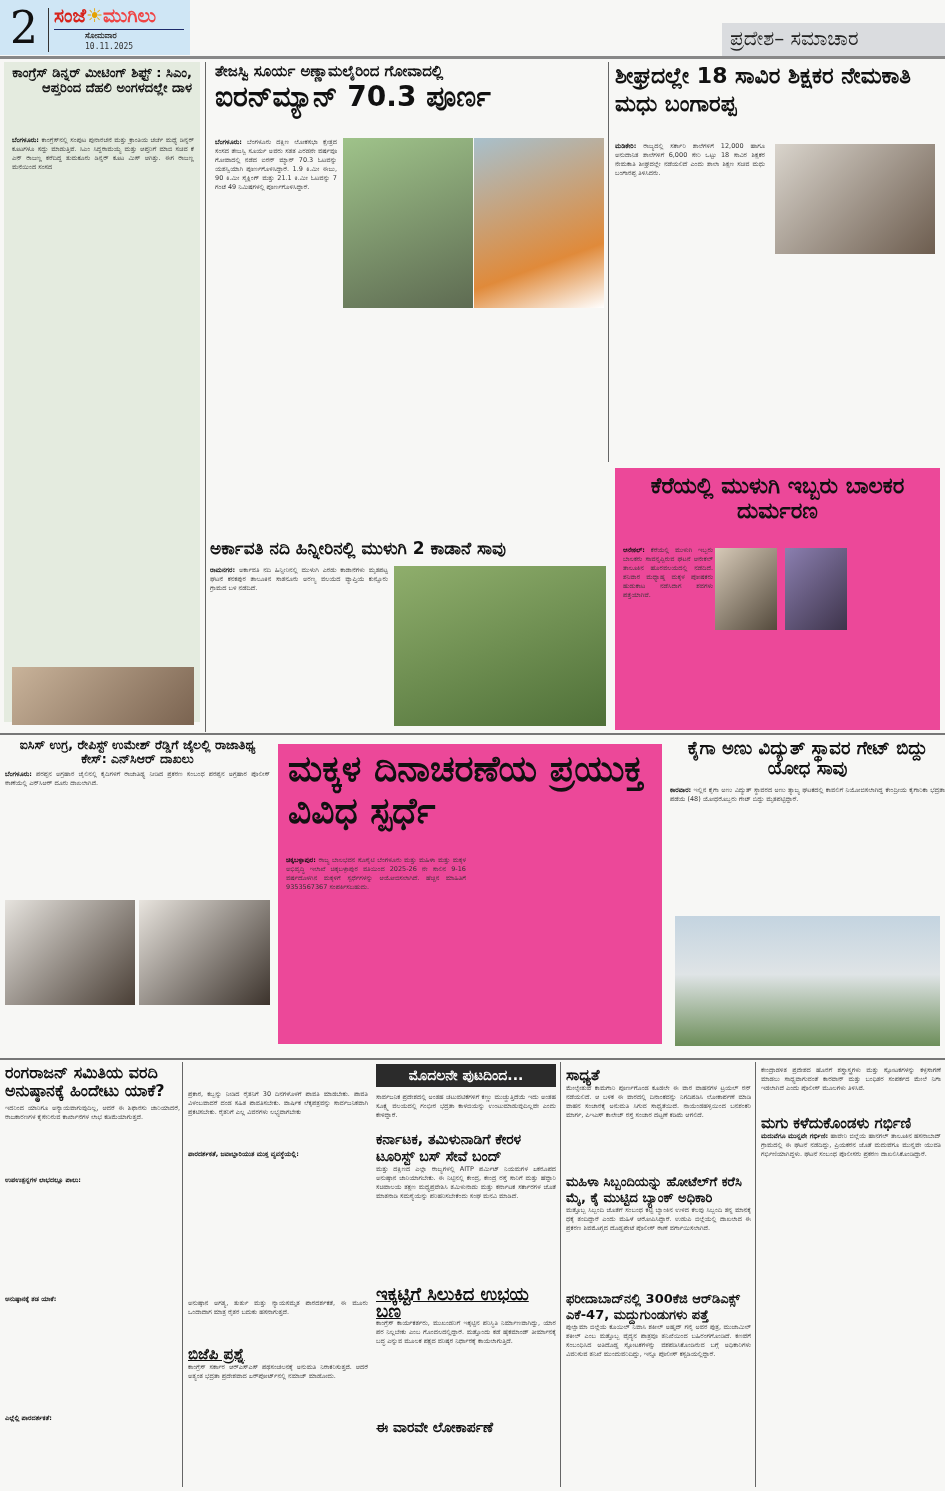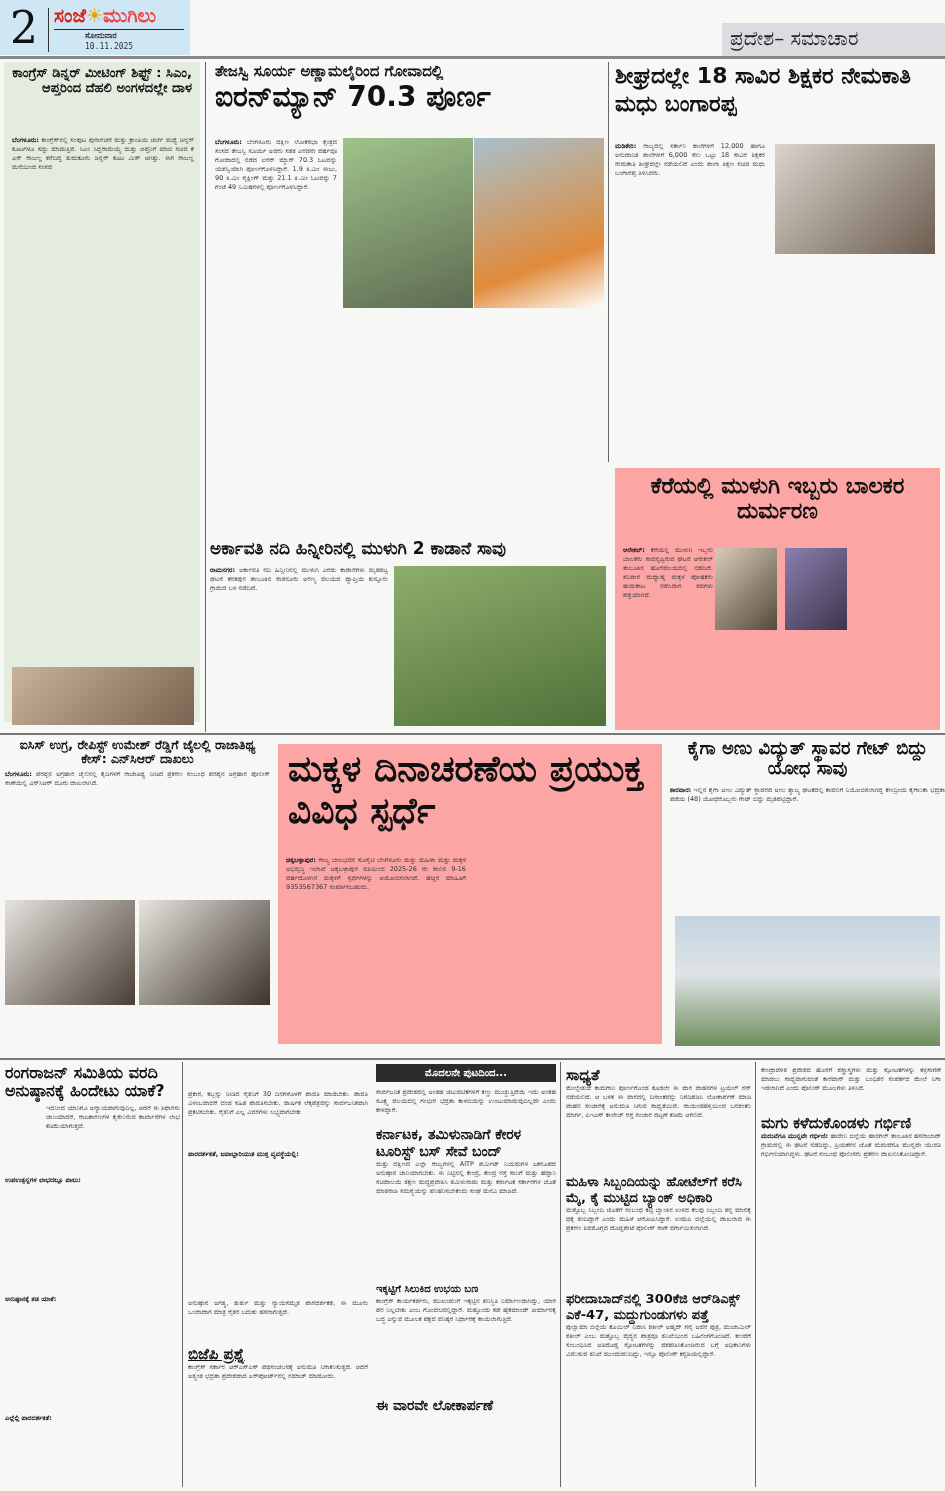--- a/index.html
+++ b/index.html
@@ -14,25 +14,25 @@
   .brand .dark { color: #ef4444; }
   .brand-rule { left: 54px; top: 29px; width: 130px; height: 1px; background: #1d2a6b; }
   .dayname { left: 85px; top: 31px; font-size: 8px; font-weight: bold; color: #333; }
   .date { left: 85px; top: 42px; font-size: 8px; color: #333; font-family: "DejaVu Sans Mono", monospace; }
   .top-rule { left: 0; top: 56px; width: 945px; height: 3px; background: #888; }
   .section-tag { left: 722px; top: 23px; width: 223px; height: 35px; background: #dadcdf; font-size: 20px; padding: 3px 8px; color: #222; }
   .text { font-size: 6.5px; line-height: 9px; color: #333; text-align: justify; overflow: hidden; }
   .text b { color: #111; }
   .h-black { font-weight: bold; color: #111; line-height: 1.12; }
   .panel-green { background: #e4ebdf; }
-  .panel-grey { background: #fca5a5; }
+  .panel-grey { background: #ec4899; }
   .img { background: linear-gradient(135deg,#9bb37e,#5f7b49); }
   .vline { background: #666; width: 1px; }
   .hline { background: #777; height: 2px; }
-  .continued-bar { background: #2b2b2b; color: #fff; font-weight: bold; font-size: 10px; text-align: center; padding: 3px 0; }
+  .continued-bar { background: #2b2b2b; color: #fff; font-weight: bold; font-size: 14px; text-align: center; padding: 3px 0; }
   .subhead { font-weight: bold; color: #111; }
 </style>
 </head>
 <body>
 
 <div class="abs masthead"></div>
 <div class="abs page-num">2</div>
 <div class="abs mast-divider"></div>
 <div class="abs brand">
   <span class="red">ಸಂಜೆ</span><span class="sun">☀</span><span class="dark">ಮುಗಿಲು</span>
@@ -124,21 +124,21 @@
     <b>ಕಾರವಾರ:</b>
     <span>ಇಲ್ಲಿನ ಕೈಗಾ ಅಣು ವಿದ್ಯುತ್ ಸ್ಥಾವರದ ಅಣು ತ್ಯಾಜ್ಯ ಘಟಕದಲ್ಲಿ ಕಾವಲಿಗೆ ನಿಯೋಜಿಸಲಾಗಿದ್ದ ಕೇಂದ್ರೀಯ ಕೈಗಾರಿಕಾ ಭದ್ರತಾ ಪಡೆಯ (48) ಯೋಧರೊಬ್ಬರು ಗೇಟ್ ಬಿದ್ದು ಮೃತಪಟ್ಟಿದ್ದಾರೆ.</span>
   </div>
   <div class="abs img" style="left:5px;top:178px;width:265px;height:130px;background:linear-gradient(180deg,#c4d4e0,#dfe4e6 45%,#6d8e5a);"></div>
 </div>
 
 <div class="abs hline" style="left:0;top:1058px;width:945px;"></div>
 
 <div class="abs" style="left:5px;top:1064px;width:175px;">
   <div class="h-black" style="font-size:16px;">ರಂಗರಾಜನ್ ಸಮಿತಿಯ ವರದಿ ಅನುಷ್ಠಾನಕ್ಕೆ ಹಿಂದೇಟು ಯಾಕೆ?</div>
-  <div class="text" style="margin-top:4px;height:70px;margin-left:41px;">ಇದರಿಂದ ಯಾರಿಗೂ ಅನ್ಯಾಯವಾಗುವುದಿಲ್ಲ, ಆದರೆ ಈ ಶಿಫಾರಸು ಜಾರಿಯಾದರೆ, ರಾಜಕಾರಣಗಳ ಕೈಸೇರಿರುವ ಕಾರ್ಖಾನೆಗಳ ಲಾಭ ಕಡಿಮೆಯಾಗುತ್ತದೆ.</div>
+  <div class="text" style="margin-top:4px;height:70px;">ಇದರಿಂದ ಯಾರಿಗೂ ಅನ್ಯಾಯವಾಗುವುದಿಲ್ಲ, ಆದರೆ ಈ ಶಿಫಾರಸು ಜಾರಿಯಾದರೆ, ರಾಜಕಾರಣಗಳ ಕೈಸೇರಿರುವ ಕಾರ್ಖಾನೆಗಳ ಲಾಭ ಕಡಿಮೆಯಾಗುತ್ತದೆ.</div>
   <div class="text subhead" style="margin-top:2px;">ಉಪಉತ್ಪನ್ನಗಳ ಲಾಭದಲ್ಲೂ ಪಾಲು:</div>
   <div class="text" style="height:110px;"></div>
   <div class="text subhead">ಅನುಷ್ಠಾನಕ್ಕೆ ತಡ ಯಾಕೆ:</div>
   <div class="text" style="height:110px;"></div>
   <div class="text subhead">ಎಲ್ಲೆಲ್ಲಿ ಪಾರದರ್ಶಕತೆ:</div>
 </div>
 <div class="abs vline" style="left:182px;top:1062px;height:425px;"></div>
 <div class="abs" style="left:188px;top:1066px;width:180px;margin-top:24px;">
   <div class="text" style="height:60px;">ಪ್ರಕಾರ, ಕಬ್ಬನ್ನು ನೀಡಿದ ರೈತನಿಗೆ 30 ದಿನಗಳೊಳಗೆ ಪಾವತಿ ಮಾಡಬೇಕು. ಪಾವತಿ ವಿಳಂಬವಾದರೆ ದಂಡ ಸಹಿತ ಪಾವತಿಸಬೇಕು. ವಾರ್ಷಿಕ ಲೆಕ್ಕಪತ್ರವನ್ನು ಸಾರ್ವಜನಿಕವಾಗಿ ಪ್ರಕಟಿಸಬೇಕು. ರೈತರಿಗೆ ಎಲ್ಲ ವಿವರಗಳು ಲಭ್ಯವಾಗಬೇಕು</div>
   <div class="text subhead">ಪಾರದರ್ಶಕತೆ, ಜವಾಬ್ದಾರಿಯುತ ಮುಕ್ತ ವ್ಯವಸ್ಥೆಯಲ್ಲಿ:</div>
@@ -146,21 +146,21 @@
   <div class="text" style="height:40px;">ಅನುಷ್ಠಾನ ಅಗತ್ಯ, ತುರ್ತು ಮತ್ತು ನ್ಯಾಯಸಮ್ಮತ ಪಾರದರ್ಶಕತೆ, ಈ ಮೂರು ಒಂದಾದಾಗ ಮಾತ್ರ ರೈತರ ಬದುಕು ಹಸನಾಗುತ್ತದೆ.</div>
   <div style="font-size:15px;font-weight:bold;margin-top:6px;text-decoration:underline;">ಬಿಜೆಪಿ ಪ್ರಶ್ನೆ</div>
   <div class="text" style="height:130px;">ಕಾಂಗ್ರೆಸ್ ಸರ್ಕಾರ ಆರ್‌ಎಸ್‌ಎಸ್ ಪಥಸಂಚಲನಕ್ಕೆ ಅನುಮತಿ ನಿರಾಕರಿಸುತ್ತದೆ. ಆದರೆ ಅತ್ಯಂತ ಭದ್ರತಾ ಪ್ರದೇಶವಾದ ಏರ್‌ಪೋರ್ಟ್‌ನಲ್ಲಿ ನಮಾಜ್ ಮಾಡೋದು.</div>
 </div>
 
 <div class="abs" style="left:376px;top:1064px;width:180px;">
   <div class="continued-bar">ಮೊದಲನೇ ಪುಟದಿಂದ...</div>
   <div class="text" style="margin-top:6px;height:38px;">ಸಾರ್ವಜನಿಕ ಪ್ರದೇಶದಲ್ಲಿ ಅಂತಹ ಚಟುವಟಿಕೆಗಳಿಗೆ ಕಣ್ಣು ಮುಚ್ಚುತ್ತಿದೆಯೆ ಇದು ಅಂತಹ ಸೂಕ್ಷ್ಮ ವಲಯದಲ್ಲಿ ಗಂಭೀರ ಭದ್ರತಾ ಕಾಳಜಿಯನ್ನು ಉಂಟುಮಾಡುವುದಿಲ್ಲವೇ ಎಂದು ಕೇಳಿದ್ದಾರೆ.</div>
   <div style="font-size:14px;font-weight:bold;line-height:17px;">ಕರ್ನಾಟಕ, ತಮಿಳುನಾಡಿಗೆ ಕೇರಳ ಟೂರಿಸ್ಟ್ ಬಸ್ ಸೇವೆ ಬಂದ್</div>
   <div class="text" style="height:120px;">ಮತ್ತು ದಕ್ಷಿಣದ ಎಲ್ಲಾ ರಾಜ್ಯಗಳಲ್ಲಿ AITP ಪರ್ಮಿಟ್ ನಿಯಮಗಳ ಏಕರೂಪದ ಅನುಷ್ಠಾನ ಜಾರಿಯಾಗಬೇಕು. ಈ ನಿಟ್ಟಿನಲ್ಲಿ ಕೇಂದ್ರ, ಕೇಂದ್ರ ರಸ್ತೆ ಸಾರಿಗೆ ಮತ್ತು ಹೆದ್ದಾರಿ ಸಚಿವಾಲಯ ತಕ್ಷಣ ಮಧ್ಯಪ್ರವೇಶಿಸಿ ತಮಿಳುನಾಡು ಮತ್ತು ಕರ್ನಾಟಕ ಸರ್ಕಾರಗಳ ಜೊತೆ ಮಾತನಾಡಿ ಸಮಸ್ಯೆಯನ್ನು ಪರಿಹರಿಸಬೇಕೆಂದು ಸಂಘ ಮನವಿ ಮಾಡಿದೆ.</div>
-  <div style="font-size:10px;font-weight:bold;line-height:17px;">ಇಕ್ಕಟ್ಟಿಗೆ ಸಿಲುಕಿದ ಉಭಯ ಬಣ</div>
+  <div style="font-size:18px;font-weight:bold;line-height:17px;text-decoration:underline;">ಇಕ್ಕಟ್ಟಿಗೆ ಸಿಲುಕಿದ ಉಭಯ ಬಣ</div>
   <div class="text" style="height:100px;">ಕಾಂಗ್ರೆಸ್ ಕಾರ್ಯಕರ್ತರು, ಮುಖಂಡರಿಗೆ ಇಕ್ಕಟ್ಟಿನ ಪರಿಸ್ಥಿತಿ ನಿರ್ಮಾಣವಾಗಿದ್ದು, ಯಾರ ಪರ ನಿಲ್ಲಬೇಕು ಎಂಬ ಗೊಂದಲದಲ್ಲಿದ್ದಾರೆ. ಮತ್ತೊಂದು ಕಡೆ ಹೈಕಮಾಂಡ್ ತೀರ್ಮಾನಕ್ಕೆ ಬದ್ಧ ಎನ್ನುವ ಮೂಲಕ ಪಕ್ಷದ ವರಿಷ್ಠರ ನಿರ್ಧಾರಕ್ಕೆ ಕಾಯಲಾಗುತ್ತಿದೆ.</div>
   <div style="font-size:14px;font-weight:bold;">ಈ ವಾರವೇ ಲೋಕಾರ್ಪಣೆ</div>
 </div>
 <div class="abs vline" style="left:560px;top:1062px;height:425px;"></div>
 <div class="abs" style="left:566px;top:1066px;width:185px;">
   <div style="font-size:15px;font-weight:bold;">ಸಾಧ್ಯತೆ</div>
   <div class="text" style="height:90px;">ಮೇಲ್ಸೇತುವೆ ಕಾಮಗಾರಿ ಪೂರ್ಣಗೊಂಡ ಕೂಡಲೇ ಈ ವಾರ ವಾಹನಗಳ ಟ್ರಯಲ್ ರನ್ ನಡೆಯಲಿದೆ. ಆ ಬಳಿಕ ಈ ವಾರದಲ್ಲಿ ದಿನಾಂಕವನ್ನು ನಿಗದಿಪಡಿಸಿ ಲೋಕಾರ್ಪಣೆ ಮಾಡಿ ವಾಹನ ಸಂಚಾರಕ್ಕೆ ಅನುಮತಿ ಸಿಗುವ ಸಾಧ್ಯತೆಯಿದೆ. ನಾಯಂಡಹಳ್ಳಿಯಿಂದ ಬನಶಂಕರಿ ಮಾರ್ಗ, ಪಿಇಎಸ್ ಕಾಲೇಜ್ ರಸ್ತೆ ಸಂಚಾರ ದಟ್ಟಣೆ ಕಡಿಮೆ ಆಗಲಿದೆ.</div>
   <div style="font-size:13px;font-weight:bold;line-height:16px;">ಮಹಿಳಾ ಸಿಬ್ಬಂದಿಯನ್ನು ಹೋಟೆಲ್‌ಗೆ ಕರೆಸಿ ಮೈ, ಕೈ ಮುಟ್ಟಿದ ಬ್ಯಾಂಕ್ ಅಧಿಕಾರಿ</div>
   <div class="text" style="height:85px;">ಮತ್ತೊಬ್ಬ ಸಿಬ್ಬಂದಿ ಜೊತೆಗೆ ಸಂಬಂಧ ಕಟ್ಟಿ ಬ್ಯಾಂಕಿನ ಉಳಿದ ಕೆಲವು ಸಿಬ್ಬಂದಿ ತನ್ನ ಮಾನಕ್ಕೆ ಧಕ್ಕೆ ತಂದಿದ್ದಾರೆ ಎಂದು ಮಹಿಳೆ ಆರೋಪಿಸಿದ್ದಾರೆ. ಉಡುಪಿ ಜಿಲ್ಲೆಯಲ್ಲಿ ದಾಖಲಾದ ಈ ಪ್ರಕರಣ ಶಿವಮೊಗ್ಗದ ದೊಡ್ಡಪೇಟೆ ಪೊಲೀಸ್ ಠಾಣೆ ವರ್ಗಾಯಿಸಲಾಗಿದೆ.</div>
   <div style="font-size:13px;font-weight:bold;line-height:16px;">ಫರೀದಾಬಾದ್‌ನಲ್ಲಿ 300ಕೆಜಿ ಆರ್‌ಡಿಎಕ್ಸ್ ಎಕೆ-47, ಮದ್ದುಗುಂಡುಗಳು ಪತ್ತೆ</div>

